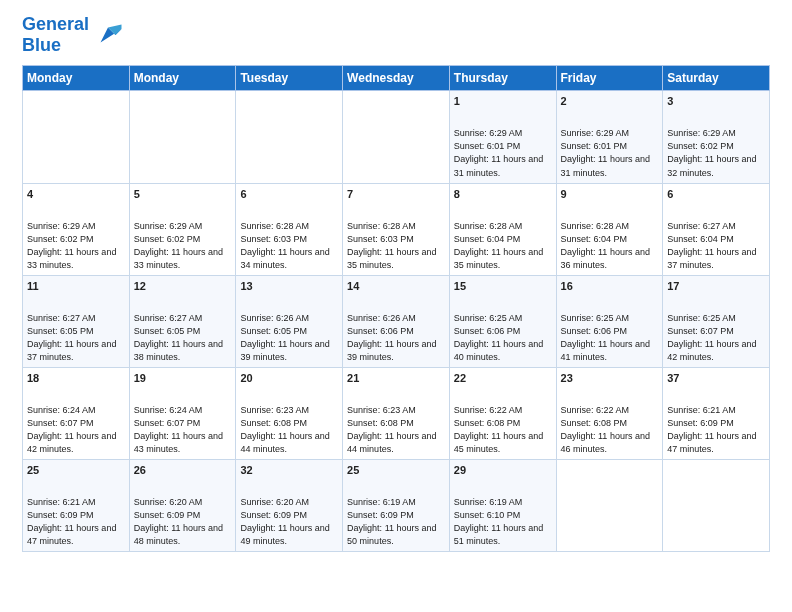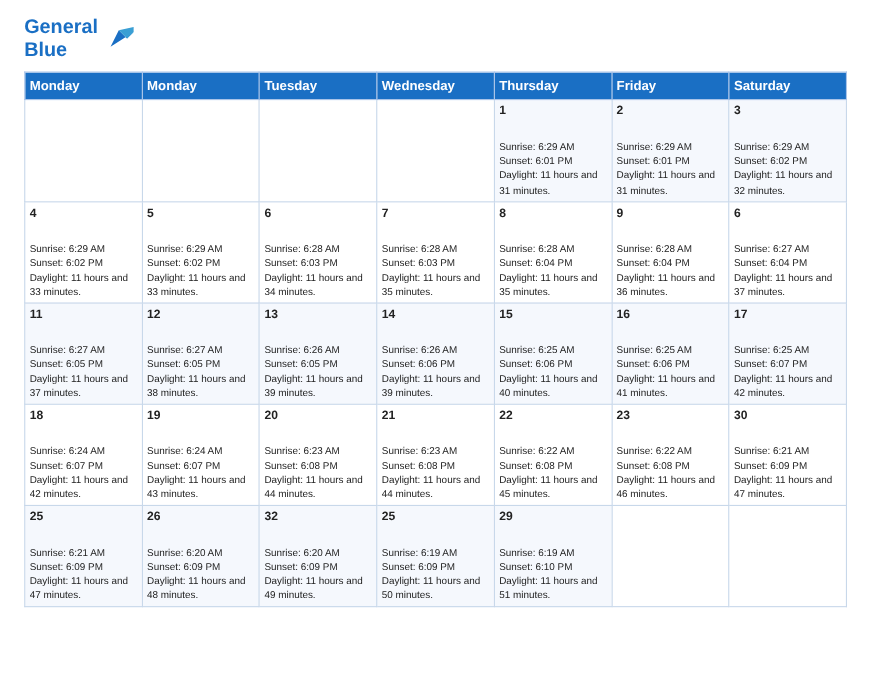--- a/index.html
+++ b/index.html
@@ -278,21 +278,21 @@
 Sunset: 6:08 PM
 Daylight: 11 hours and 45 minutes.</div>
           </td>
           <td>
             <span class="day-num">23</span>
             <div class="day-info" style="white-space: pre-line;">Sunrise: 6:22 AM
 Sunset: 6:08 PM
 Daylight: 11 hours and 46 minutes.</div>
           </td>
           <td>
-            <span class="day-num">30</span>
+            <span class="day-num">37</span>
             <div class="day-info" style="white-space: pre-line;">Sunrise: 6:21 AM
 Sunset: 6:09 PM
 Daylight: 11 hours and 47 minutes.</div>
           </td>
         </tr>
         <tr>
           <td>
             <span class="day-num">25</span>
             <div class="day-info" style="white-space: pre-line;">Sunrise: 6:21 AM
 Sunset: 6:09 PM

